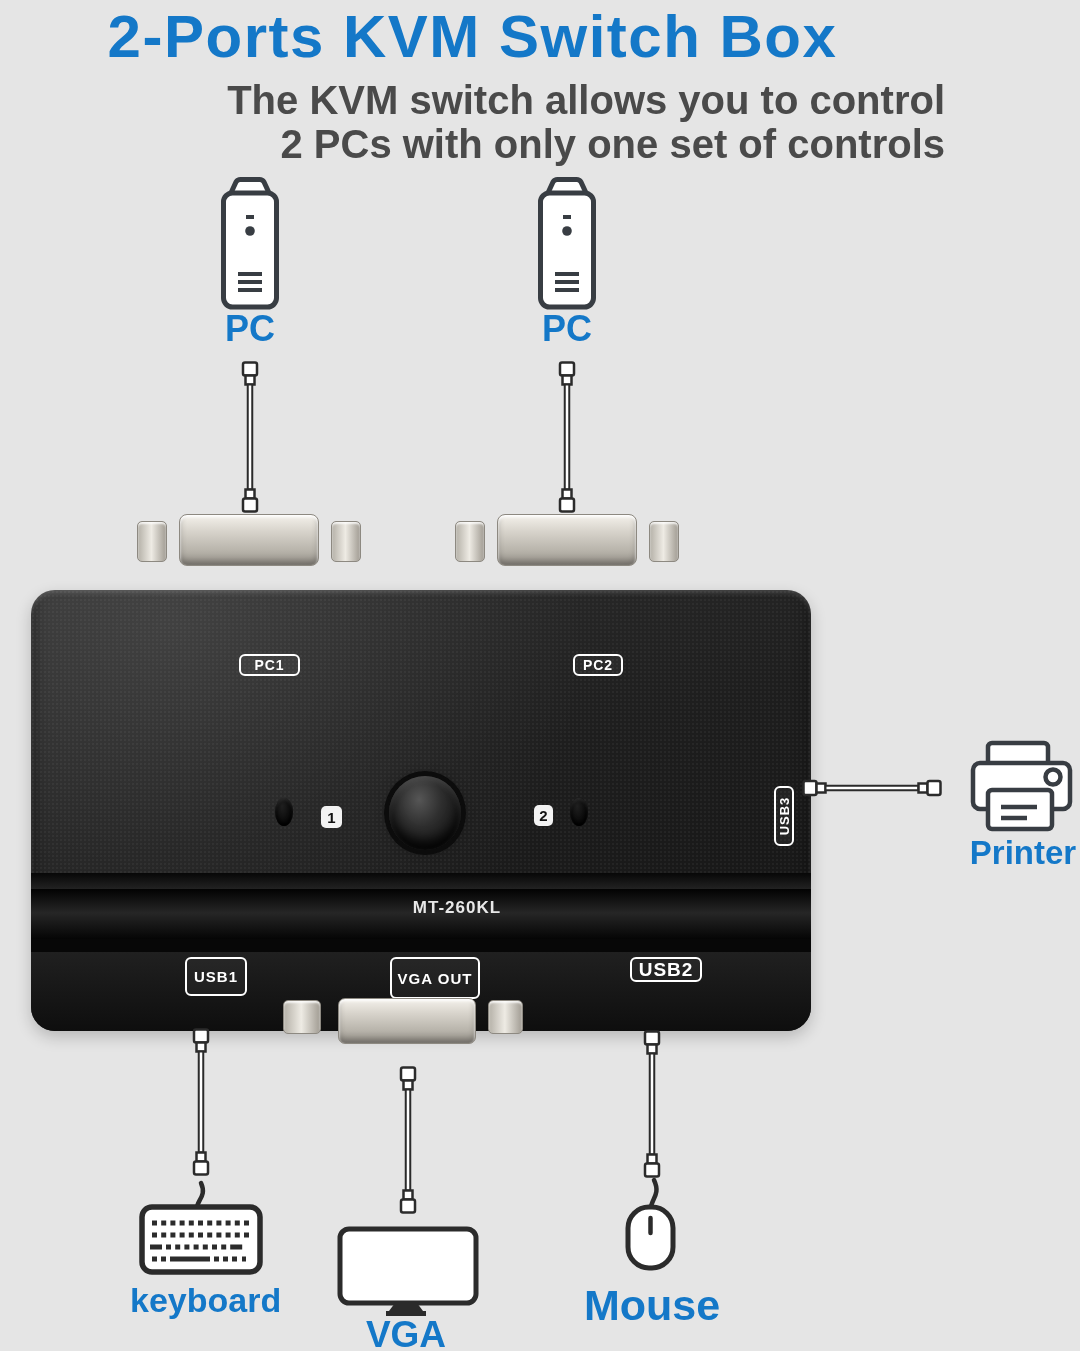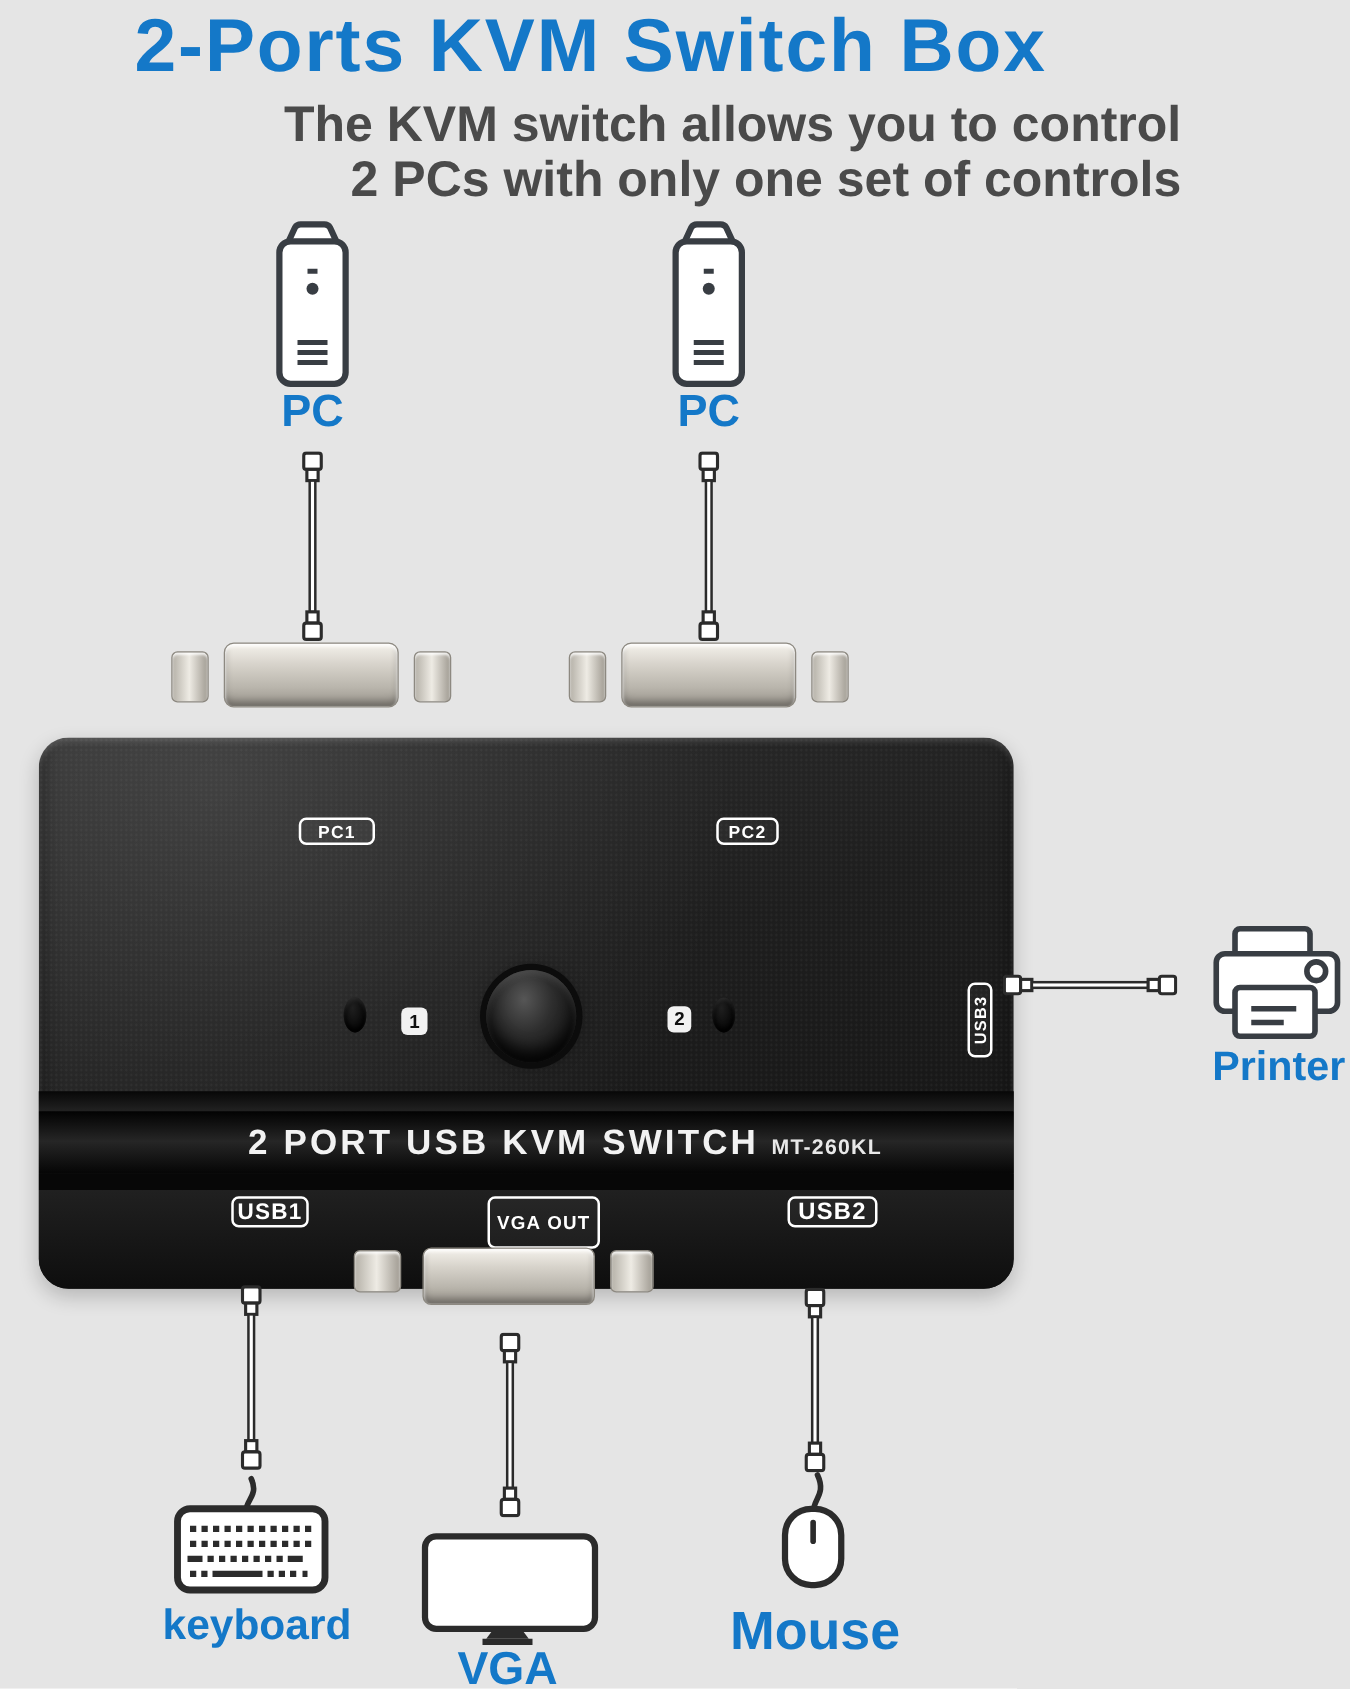--- a/index.html
+++ b/index.html
@@ -59,21 +59,21 @@
                    background:linear-gradient(180deg,#202020,#0e0e0e); }
 
   .tag {
     border:2px solid #ffffff; border-radius:6px; color:#ffffff;
     display:flex; align-items:center; justify-content:center;
     font-weight:800; background:rgba(255,255,255,0.04);
     letter-spacing:1px;
   }
   .tag-pc1 { left:208px; top:64px;  width:61px; height:22px; font-size:14px; }
   .tag-pc2 { left:542px; top:64px;  width:50px; height:22px; font-size:14px; }
-  .tag-usb1   { left:154px; top:367px; width:62px; height:25px; font-size:18px; }
+  .tag-usb1   { left:154px; top:367px; width:62px; height:39px; font-size:15px; }
   .tag-vgaout { left:359px; top:367px; width:90px; height:42px; font-size:15px; }
   .tag-usb2   { left:599px; top:367px; width:72px; height:25px; font-size:19px; }
   .tag-usb3 {
     left:723px; top:216px; width:60px; height:20px; font-size:13px;
     transform:rotate(-90deg); transform-origin:center;
   }
 
   .led {
     width:18px; height:28px; border-radius:50%;
     background:radial-gradient(ellipse at 40% 30%, #1f1f1f, #040404 75%);
@@ -190,21 +190,20 @@
     <div class="abs led led-1"></div>
     <div class="abs ind ind-1">1</div>
     <div class="abs kvm-button"></div>
     <div class="abs ind ind-2">2</div>
     <div class="abs led led-2"></div>
 
     <div class="abs tag tag-usb3">USB3</div>
 
     <div class="abs groove-top"></div>
     <div class="abs front-band">
-      <span class="front-text">2 PORT USB KVM SWITCH</span>
       <span class="front-model">MT-260KL</span>
     </div>
     <div class="abs groove-bottom"></div>
     <div class="abs device-bottom"></div>
 
     <div class="abs tag tag-usb1">USB1</div>
     <div class="abs tag tag-vgaout">VGA OUT</div>
     <div class="abs tag tag-usb2">USB2</div>
   </div>
 

